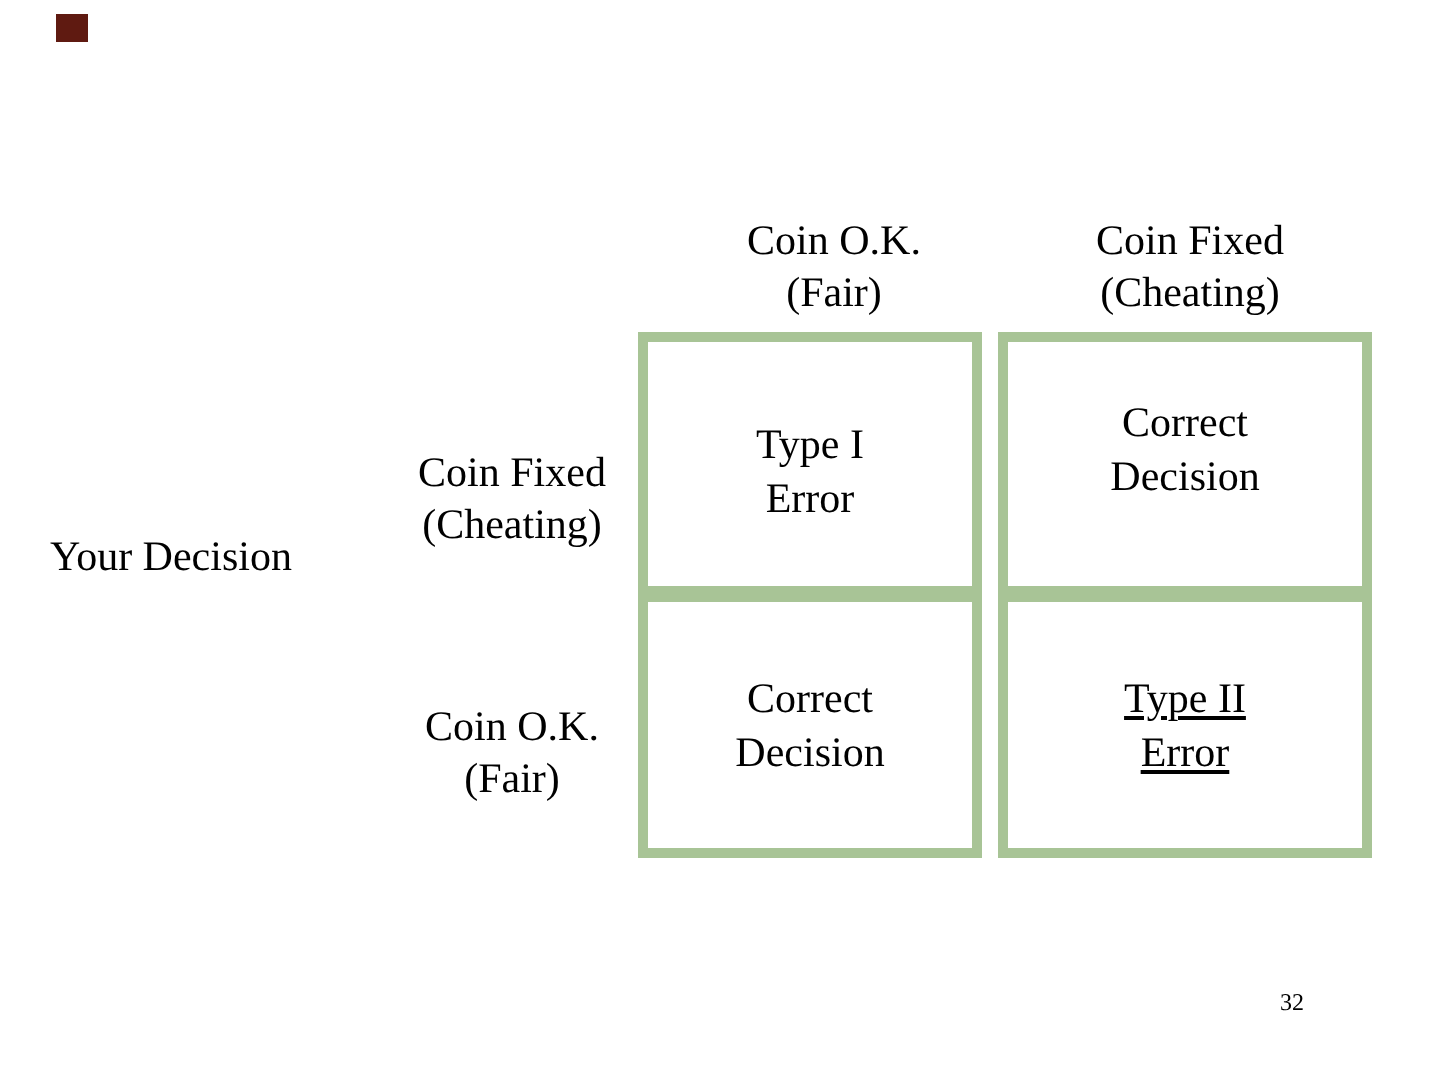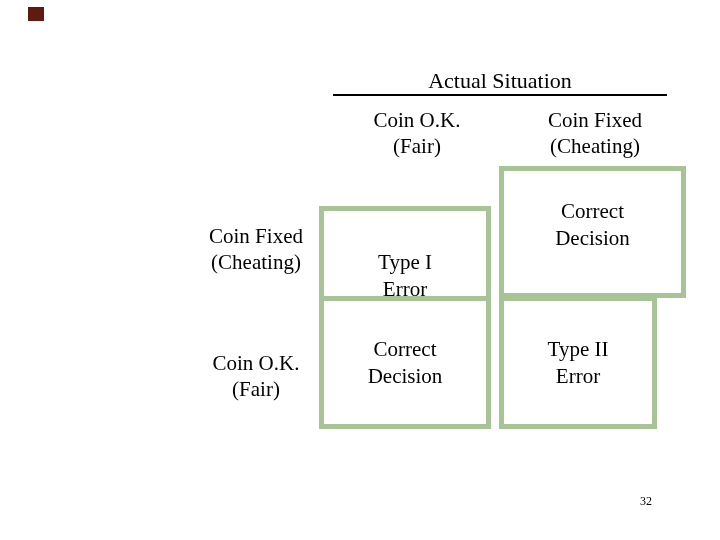--- a/index.html
+++ b/index.html
@@ -67,55 +67,53 @@
     border: 5px solid #a8c496;
     background: #ffffff;
     display: flex;
     flex-direction: column;
     align-items: center;
     justify-content: center;
     text-align: center;
     font-size: 21px;
     line-height: 27px;
   }
-  .cell-tl { left: 319px; top: 166px; width: 172px; height: 132px; margin-top: 40px; }
+  .cell-tl { left: 319px; top: 166px; width: 172px; height: 132px; }
   .cell-tr { left: 499px; top: 166px; width: 187px; height: 132px; }
   .cell-bl { left: 319px; top: 296px; width: 172px; height: 133px; }
-  .cell-br { left: 499px; top: 296px; width: 158px; height: 133px; }
+  .cell-br { left: 499px; top: 296px; width: 187px; height: 133px; text-decoration: underline; }
   .cell-tl .cell-text { transform: translateY(4px); }
   .cell-tr .cell-text { transform: translateY(-7px); }
   .page-number {
     position: absolute;
     left: 640px;
     top: 494px;
     font-size: 12px;
     line-height: 14px;
   }
 </style>
 </head>
 <body>
 
 <div class="slide">
 
   <div class="accent-square" style="background: rgb(95, 26, 17);"></div>
 
-  <div class="col-axis-title">
-    <span>Actual Situation</span>
-  </div>
 
   <div class="col-header col-header-1">
     <div>Coin O.K.</div>
     <div>(Fair)</div>
   </div>
 
   <div class="col-header col-header-2">
     <div>Coin Fixed</div>
     <div>(Cheating)</div>
   </div>
 
+  <div class="row-axis-title">Your Decision</div>
 
   <div class="row-header row-header-1">
     <div>Coin Fixed</div>
     <div>(Cheating)</div>
   </div>
 
   <div class="row-header row-header-2">
     <div>Coin O.K.</div>
     <div>(Fair)</div>
   </div>

